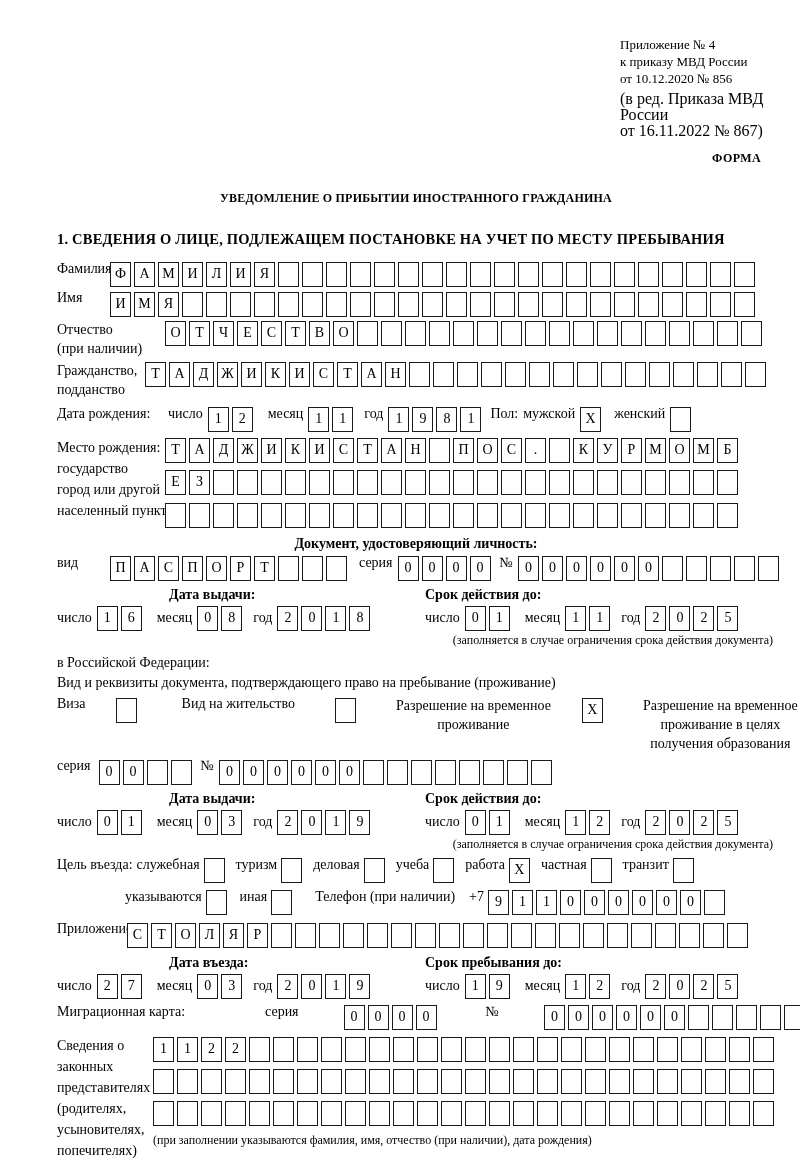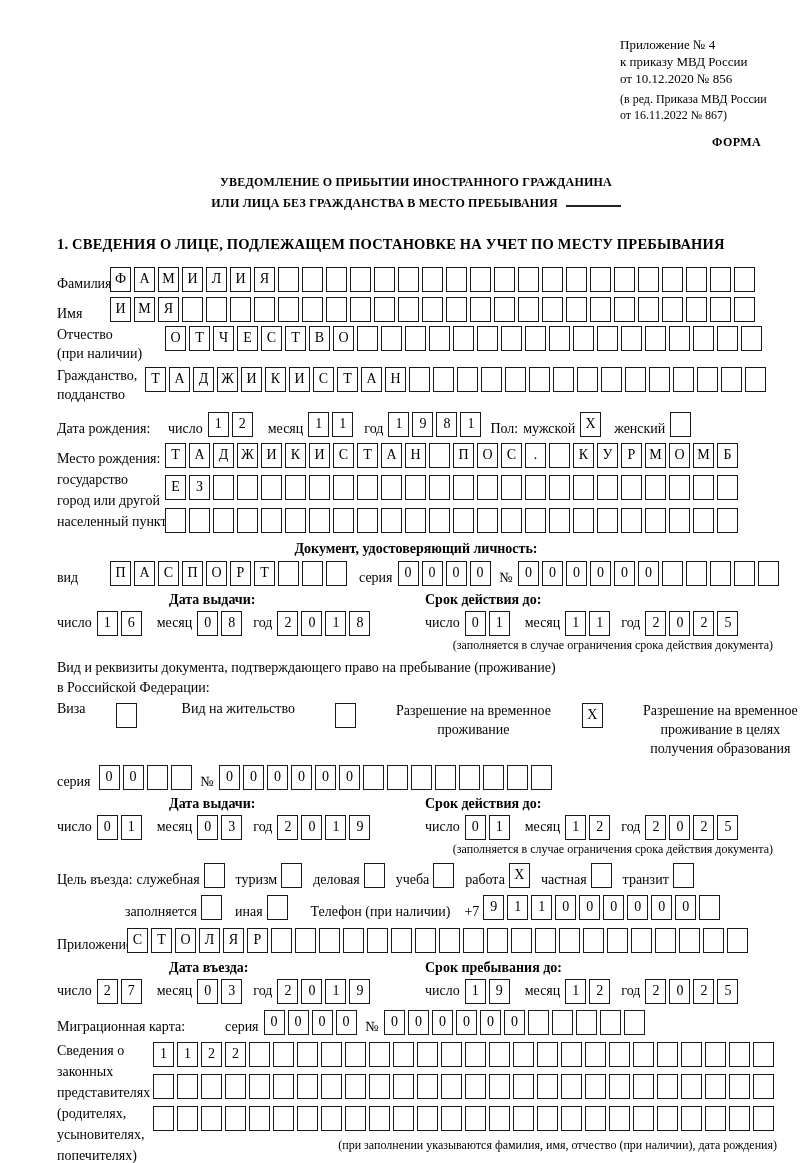--- a/index.html
+++ b/index.html
@@ -6,29 +6,29 @@
   html,body { margin:0; padding:0; background:#fff; }
   body {
     width:800px; height:1163px; overflow:hidden;
     color:#000; font-family:"Liberation Serif","DejaVu Serif",serif;
     font-size:14px;
   }
   .page { padding:36px 25px 0 57px; }
 
   
   .hdr { margin-left:563px; font-size:13px; line-height:17px; }
-  .hdr .amend { font-size:12px; line-height:16px; margin-top:4px; }
+  .hdr .amend { font-size:16px; line-height:16px; margin-top:4px; }
   .forma { font-weight:bold; text-align:right; padding-right:14px; margin-top:12px; font-size:12px; letter-spacing:.4px; }
 
   .title { text-align:center; font-weight:bold; font-size:12px; line-height:21px; margin-top:22px; letter-spacing:.2px; }
   .title .blank { display:inline-block; width:55px; border-bottom:2px solid #222; height:13px; margin-left:8px; }
   .sect { font-weight:bold; font-size:14.5px; margin-top:22px; letter-spacing:.2px; }
 
   .frm { margin-top:13px; }
-  .row { display:flex; align-items:flex-end; margin-bottom:3px; white-space:nowrap; }
+  .row { display:flex; align-items:flex-start; margin-bottom:3px; white-space:nowrap; }
   .row.top { align-items:flex-start; }
   .lbl { flex:none; }
   .w53 { width:53px; } .w105 { width:105px; } .w108 { width:108px; } .w88 { width:88px; } .w96 { width:96px; } .w70 { width:70px; }
   .lblcol { flex:none; line-height:19px; }
   .lblcol.tall { line-height:21px; }
 
   .boxes { white-space:nowrap; line-height:25px; flex:none; }
   .cb {
     display:inline-block; width:21px; height:25px; border:1.5px solid #1a1a1a;
     margin-right:3px; text-align:center; font-size:14px; line-height:22px;
@@ -50,42 +50,41 @@
   .dh2 { }
   .boxrow { display:flex; align-items:center; white-space:nowrap; }
   .note { font-size:12px; line-height:16px; }
   .rnote { text-align:right; padding-right:2px; margin-top:1px; margin-bottom:5px; }
 
   .intro { line-height:20px; }
   .optrow { margin:3px 0 5px 0;gap:24px; }
   .optlbl { flex:none; text-align:center; line-height:19px; margin-left:13px; margin-right:7px; }
   .purpose .dl { margin-right:4px; }
   .indent68 { margin-left:68px; }
-  .cnote { text-align:right; margin-top:2px; }
+  .cnote { text-align:left; margin-top:2px; }
 </style>
 </head>
 <body>
 
 <div class="page">
 
   <div class="hdr">
     <div>Приложение № 4</div>
     <div>к приказу МВД России</div>
     <div>от 10.12.2020 № 856</div>
     <div class="amend">
       <div>(в ред. Приказа МВД России</div>
       <div>от 16.11.2022 № 867)</div>
     </div>
   </div>
 
   <div class="forma">ФОРМА</div>
 
   <div class="title">
     <div>УВЕДОМЛЕНИЕ О ПРИБЫТИИ ИНОСТРАННОГО ГРАЖДАНИНА</div>
-    <div><span>ИЛИ ЛИЦА БЕЗ ГРАЖДАНСТВА В МЕСТО ПРЕБЫВАНИЯ</span><span class="blank"></span></div>
   </div>
 
   <div class="sect">1. СВЕДЕНИЯ О ЛИЦЕ, ПОДЛЕЖАЩЕМ ПОСТАНОВКЕ НА УЧЕТ ПО МЕСТУ ПРЕБЫВАНИЯ</div>
 
   <div class="frm">
 
     <div class="row">
       <span class="lbl w53">Фамилия</span>
       <span class="boxes"><span class="cb">Ф</span><span class="cb">А</span><span class="cb">М</span><span class="cb">И</span><span class="cb">Л</span><span class="cb">И</span><span class="cb">Я</span><span class="cb"></span><span class="cb"></span><span class="cb"></span><span class="cb"></span><span class="cb"></span><span class="cb"></span><span class="cb"></span><span class="cb"></span><span class="cb"></span><span class="cb"></span><span class="cb"></span><span class="cb"></span><span class="cb"></span><span class="cb"></span><span class="cb"></span><span class="cb"></span><span class="cb"></span><span class="cb"></span><span class="cb"></span><span class="cb"></span></span>
     </div>
@@ -119,21 +118,21 @@
       <span class="boxes"><span class="cb">1</span><span class="cb">1</span></span>
       <span class="dl ml8">год</span>
       <span class="boxes"><span class="cb">1</span><span class="cb">9</span><span class="cb">8</span><span class="cb">1</span></span>
       <span class="dl ml6">Пол:</span>
       <span class="dl">мужской</span>
       <span class="boxes"><span class="cb">X</span></span>
       <span class="dl ml10">женский</span>
       <span class="boxes"><span class="cb"></span></span>
     </div>
 
-    <div class="row top" style="margin-bottom:2px;align-items:center;">
+    <div class="row top" style="margin-bottom:2px;">
       <div class="lblcol tall w108">
         <div>Место рождения:</div>
         <div>государство</div>
         <div>город или другой</div>
         <div>населенный пункт</div>
       </div>
       <div>
         <span class="boxes mbr"><span class="cb">Т</span><span class="cb">А</span><span class="cb">Д</span><span class="cb">Ж</span><span class="cb">И</span><span class="cb">К</span><span class="cb">И</span><span class="cb">С</span><span class="cb">Т</span><span class="cb">А</span><span class="cb">Н</span><span class="cb"></span><span class="cb">П</span><span class="cb">О</span><span class="cb">С</span><span class="cb">.</span><span class="cb"></span><span class="cb">К</span><span class="cb">У</span><span class="cb">Р</span><span class="cb">М</span><span class="cb">О</span><span class="cb">М</span><span class="cb">Б</span></span>
         <span class="boxes mbr"><span class="cb">Е</span><span class="cb">З</span><span class="cb"></span><span class="cb"></span><span class="cb"></span><span class="cb"></span><span class="cb"></span><span class="cb"></span><span class="cb"></span><span class="cb"></span><span class="cb"></span><span class="cb"></span><span class="cb"></span><span class="cb"></span><span class="cb"></span><span class="cb"></span><span class="cb"></span><span class="cb"></span><span class="cb"></span><span class="cb"></span><span class="cb"></span><span class="cb"></span><span class="cb"></span><span class="cb"></span></span>
         <span class="boxes mbr"><span class="cb"></span><span class="cb"></span><span class="cb"></span><span class="cb"></span><span class="cb"></span><span class="cb"></span><span class="cb"></span><span class="cb"></span><span class="cb"></span><span class="cb"></span><span class="cb"></span><span class="cb"></span><span class="cb"></span><span class="cb"></span><span class="cb"></span><span class="cb"></span><span class="cb"></span><span class="cb"></span><span class="cb"></span><span class="cb"></span><span class="cb"></span><span class="cb"></span><span class="cb"></span><span class="cb"></span></span>
@@ -172,22 +171,22 @@
             <span class="dl ml12">месяц</span>
             <span class="boxes"><span class="cb">1</span><span class="cb">1</span></span>
             <span class="dl ml8">год</span>
             <span class="boxes"><span class="cb">2</span><span class="cb">0</span><span class="cb">2</span><span class="cb">5</span></span>
           </div>
         </div>
       </div>
       <div class="note rnote">(заполняется в случае ограничения срока действия документа)</div>
     </div>
 
+    <div class="intro">в Российской Федерации:</div>
     <div class="intro">Вид и реквизиты документа, подтверждающего право на пребывание (проживание)</div>
-    <div class="intro">в Российской Федерации:</div>
 
     <div class="row top optrow">
       <span class="lbl">Виза</span>
       <span class="boxes ml6"><span class="cb"></span></span>
       <span class="lbl" style="margin-left:18px;">Вид на жительство</span>
       <span class="boxes" style="margin-left:16px;"><span class="cb"></span></span>
       <div class="optlbl">
         <div>Разрешение на временное</div>
         <div>проживание</div>
       </div>
@@ -247,21 +246,21 @@
       <span class="boxes"><span class="cb"></span></span>
       <span class="dl ml8">работа</span>
       <span class="boxes"><span class="cb">X</span></span>
       <span class="dl ml8">частная</span>
       <span class="boxes"><span class="cb"></span></span>
       <span class="dl ml8">транзит</span>
       <span class="boxes"><span class="cb"></span></span>
     </div>
 
     <div class="row purpose" style="margin-bottom:6px;">
-      <span class="dl indent68">заполняется</span>
+      <span class="dl indent68">указываются</span>
       <span class="boxes"><span class="cb"></span></span>
       <span class="dl ml10">иная</span>
       <span class="boxes"><span class="cb"></span></span>
       <span class="dl" style="margin-left:20px;">Телефон (при наличии)</span>
       <span class="dl ml10">+7</span>
       <span class="boxes"><span class="cb">9</span><span class="cb">1</span><span class="cb">1</span><span class="cb">0</span><span class="cb">0</span><span class="cb">0</span><span class="cb">0</span><span class="cb">0</span><span class="cb">0</span><span class="cb"></span></span>
     </div>
 
     <div class="row" style="margin-bottom:6px;">
       <span class="lbl w70">Приложение</span>
@@ -288,21 +287,21 @@
             <span class="boxes"><span class="cb">1</span><span class="cb">9</span></span>
             <span class="dl ml12">месяц</span>
             <span class="boxes"><span class="cb">1</span><span class="cb">2</span></span>
             <span class="dl ml8">год</span>
             <span class="boxes"><span class="cb">2</span><span class="cb">0</span><span class="cb">2</span><span class="cb">5</span></span>
           </div>
         </div>
       </div>
     </div>
 
-    <div class="row" style="margin-top:4px;margin-bottom:5px;">
+    <div class="row" style="margin-top:4px;margin-bottom:5px;gap:40px;">
       <span class="lbl">Миграционная карта:</span>
       <span class="dl" style="margin-left:40px;">серия</span>
       <span class="boxes"><span class="cb">0</span><span class="cb">0</span><span class="cb">0</span><span class="cb">0</span></span>
       <span class="dl ml6">№</span>
       <span class="boxes"><span class="cb">0</span><span class="cb">0</span><span class="cb">0</span><span class="cb">0</span><span class="cb">0</span><span class="cb">0</span><span class="cb"></span><span class="cb"></span><span class="cb"></span><span class="cb"></span><span class="cb"></span></span>
     </div>
 
     <div class="row top">
       <div class="lblcol tall w96">
         <div>Сведения о</div>

